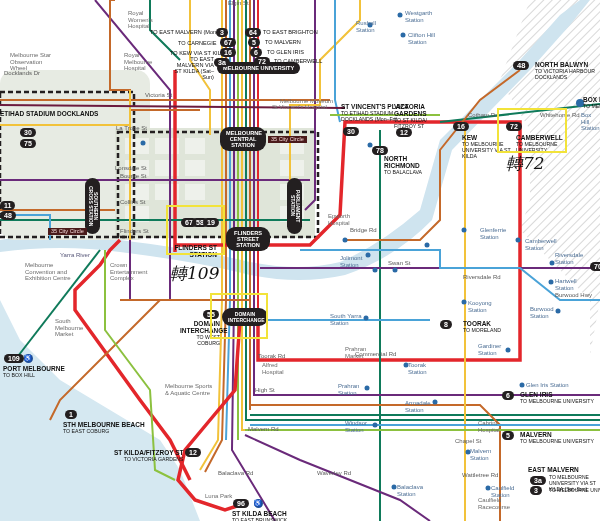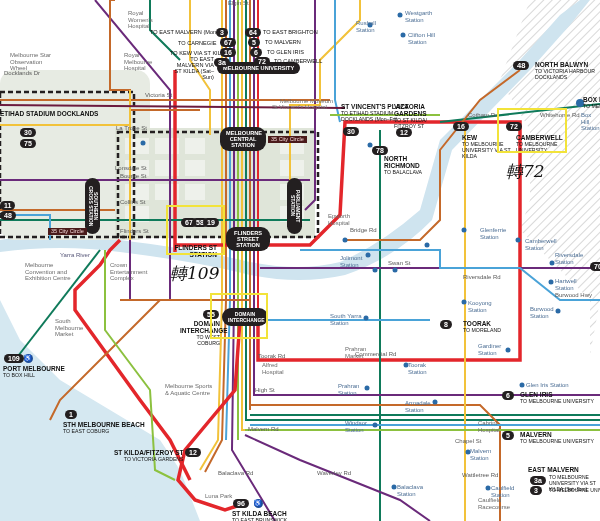--- a/index.html
+++ b/index.html
@@ -329,15 +329,15 @@
 <div class="lbl st" style="left:526px;top:382px;">Glen Iris Station</div>
 <div class="lbl st" style="left:470px;top:448px;width:30px;white-space:normal;">Malvern Station</div>
 <div class="lbl st" style="left:397px;top:484px;width:30px;white-space:normal;">Balaclava Station</div>
 <div class="lbl st" style="left:491px;top:485px;width:30px;white-space:normal;">Caulfield Station</div>
 <div class="lbl st" style="left:581px;top:112px;width:20px;white-space:normal;">Box Hill Station</div>
 
 <div class="hl" style="left:497px;top:108px;width:70px;height:45px;"></div>
 <div class="hl" style="left:166px;top:205px;width:59px;height:50px;"></div>
 <div class="hl" style="left:210px;top:293px;width:58px;height:46px;"></div>
 
-<div class="hand" style="left:506px;top:160px;">轉72</div>
+<div class="hand" style="left:506px;top:152px;">轉72</div>
 <div class="hand" style="left:170px;top:262px;">轉109</div>
 </div>
 
 </body></html>

